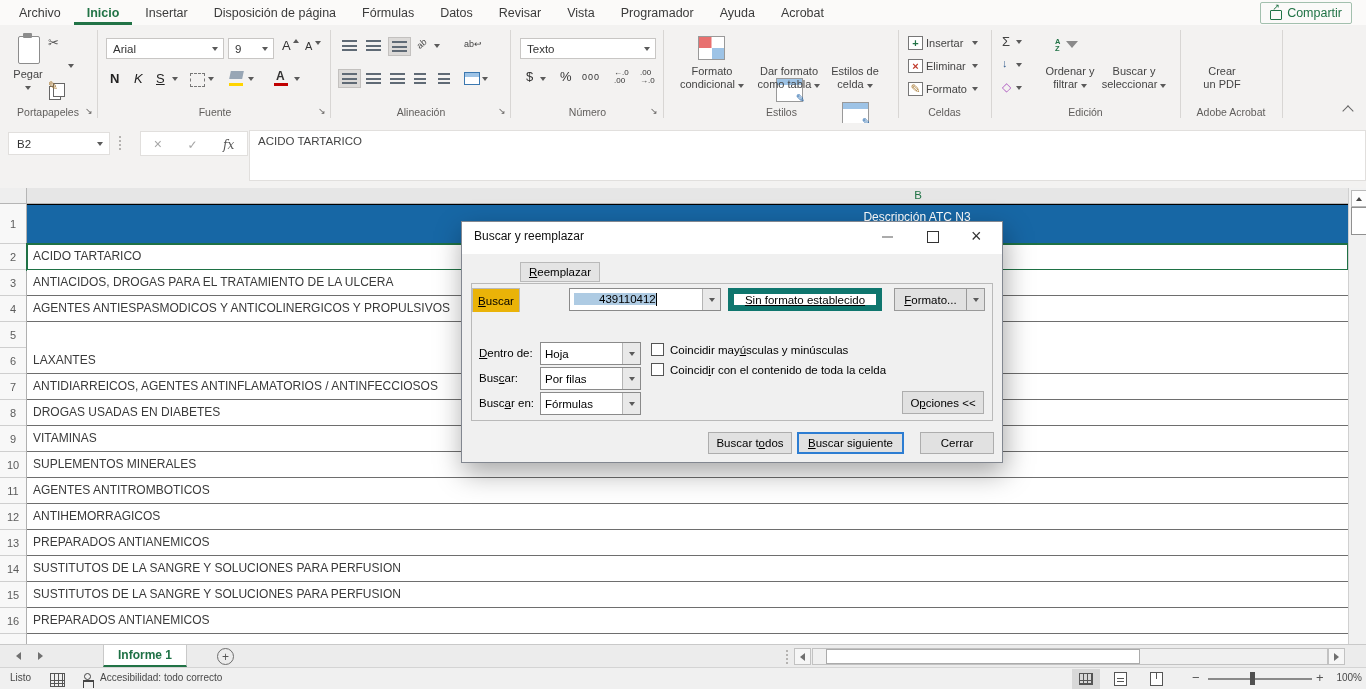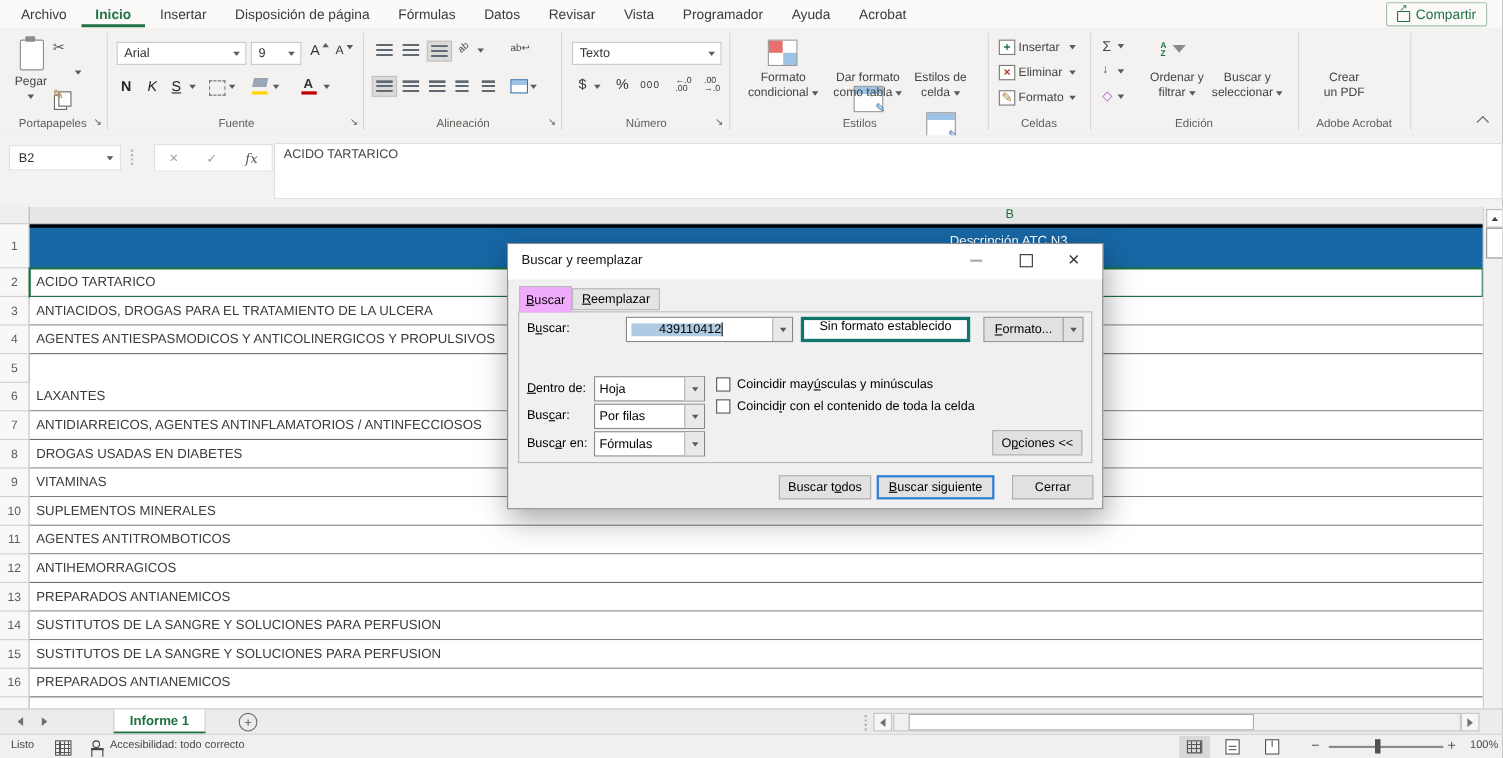--- a/index.html
+++ b/index.html
@@ -75,21 +75,21 @@
   .g-fx::before{content:"fx";font-family:"DejaVu Serif",serif;font-style:italic;font-size:12px;color:#555;}
   .finput{left:249px;top:7px;width:1117px;height:51px;background:#fff;border:1px solid #e1dfdd;font-size:11.5px;color:#444;padding:4px 8px;box-sizing:border-box;}
   .vdots{width:2px;height:14px;border-left:2px dotted #b5b3b1;}
   
   .grid{left:0;top:188px;width:1366px;height:456px;background:#fff;}
   .colhead{left:0;top:0;width:1348px;height:15px;background:#e6e6e6;border-bottom:1px solid #b5b5b5;}
   .selcorner{left:0;top:0;width:26px;height:15px;background:#eeeeee;border-right:1px solid #b5b5b5;}
   .col-b{left:898px;top:1px;width:40px;text-align:center;font-size:11.5px;color:#217346;}
   .gutter{left:0;top:16px;width:26px;height:440px;background:#f8f8f8;border-right:1px solid #b0b0b0;}
   .gnum{left:0;width:26px;text-align:center;font-size:11px;color:#5c5c5c;border-bottom:1px solid #cfcfcf;box-sizing:border-box;}
-  .row1{left:27px;top:16px;width:1321px;height:40px;background:#1767a5;border-top:3px solid #000000;padding-left:16px;}
+  .row1{left:27px;top:16px;width:1321px;height:40px;background:#1767a5;border-top:1px solid #000000;padding-left:16px;}
   .row1 .htext{position:absolute;left:770px;top:5px;width:240px;text-align:center;color:#fff;font-size:12px;}
   .grow{left:27px;width:1321px;height:26px;border-bottom:1px solid #6e6e6e;box-sizing:border-box;background:#fff;}
   .grow .ctext{position:absolute;left:6px;top:5px;font-size:12px;color:#3a3a3a;white-space:nowrap;}
   .grow.sel{outline:2px solid #1f7145;outline-offset:-1px;}
   .vscroll{left:1348px;top:0px;width:18px;height:456px;background:#f1f1f1;border-left:1px solid #d0d0d0;}
   .vs-btn{left:2px;top:2px;width:14px;height:15px;background:#fdfdfd;border:1px solid #b9b9b9;display:flex;align-items:center;justify-content:center;}
   .vs-thumb{left:2px;top:19px;width:14px;height:26px;background:#fff;border:1px solid #909090;}
   
   .sheetbar{left:0;top:644px;width:1366px;height:23px;background:#ececec;border-top:1px solid #c9c9c9;}
   .stab{left:103px;top:0;height:22px;padding:0 14px;background:#fff;border-left:1px solid #c9c9c9;border-right:1px solid #c9c9c9;
@@ -113,33 +113,33 @@
   
   .dialog{left:461px;top:221px;width:540px;height:240px;background:#f0f0f0;border:1px solid #828790;
           box-shadow:2px 10px 26px rgba(0,0,0,.35);font-size:11.5px;color:#000;z-index:10;}
   .dtitle{left:0;top:0;width:100%;height:32px;background:#fff;}
   .dtitle .txt{position:absolute;left:12px;top:7px;font-size:12px;color:#111;}
   .min-bar{left:420px;top:14px;width:11px;height:2px;background:#ababab;}
   .max-box{left:465px;top:9px;width:10px;height:10px;border:1.5px solid #333;}
   .close-x{left:509px;top:4px;font-size:15px;color:#333;}
   .close-x::before{content:"×";font-size:18px;}
   .dtab{top:38px;height:22px;display:flex;align-items:center;justify-content:center;border:1px solid #b9b9b9;box-sizing:border-box;}
-  .dtab.active{background:#f0abfc;border-bottom:none;height:24px;z-index:2;}
+  .dtab.active{background:#eab308;border-bottom:none;height:24px;z-index:2;margin-top:28px;}
   .dtab.inactive{background:#e4e4e4;top:40px;height:20px;}
   .dframe{left:9px;top:61px;width:522px;height:138px;border:1px solid #b9b9b9;box-sizing:border-box;}
   .dlabel{font-size:11.5px;color:#000;}
   .u{text-decoration:underline;}
   .dcombo{background:#fff;border:1px solid #8a8a8a;display:flex;align-items:center;box-sizing:border-box;height:23px;}
   .dcombo .val{flex:1;padding-left:4px;white-space:nowrap;overflow:hidden;}
   .dcombo .arr{width:17px;height:100%;background:#e9e9e9;border-left:1px solid #b5b5b5;display:flex;align-items:center;justify-content:center;}
   .hl{background:#aecbe3;padding-left:25px;}
   .caret{display:inline-block;width:1px;height:13px;background:#000;vertical-align:middle;margin-left:0px;}
   .wbtn{background:#e1e1e1;border:1px solid #adadad;display:flex;align-items:center;justify-content:center;box-sizing:border-box;font-size:11.5px;color:#000;}
   .wbtn.focus{border:2px solid #2d7dd2;}
-  .nofmt{background:#fff;border:3px solid #0f766e;display:flex;align-items:flex-start;justify-content:center;box-sizing:border-box;}
+  .nofmt{background:#fff;border:6px solid #0f766e;display:flex;align-items:flex-start;justify-content:center;box-sizing:border-box;text-decoration:underline;}
   .chk{width:13px;height:13px;background:#fff;border:1px solid #555;box-sizing:border-box;}
   .splitbtn{background:#e1e1e1;border:1px solid #999;display:flex;box-sizing:border-box;}
   .splitbtn .main{flex:1;display:flex;align-items:center;justify-content:center;}
   .splitbtn .arrpart{width:17px;border-left:1px solid #999;display:flex;align-items:center;justify-content:center;}
 </style>
 </head>
 <body>
 
 <div class="screen">
 

